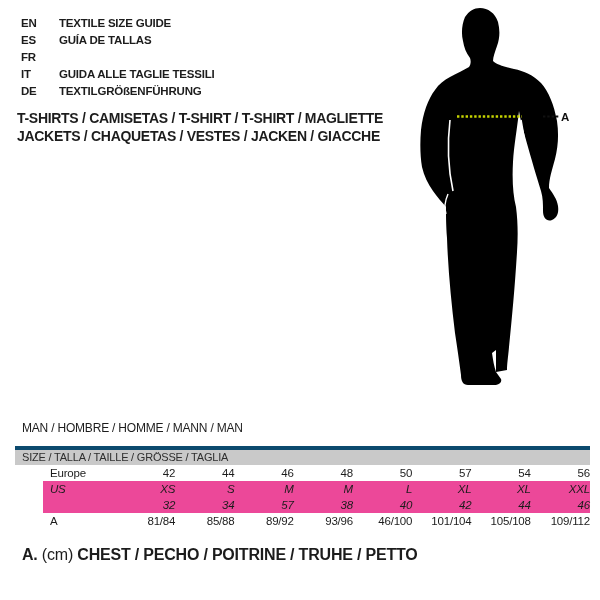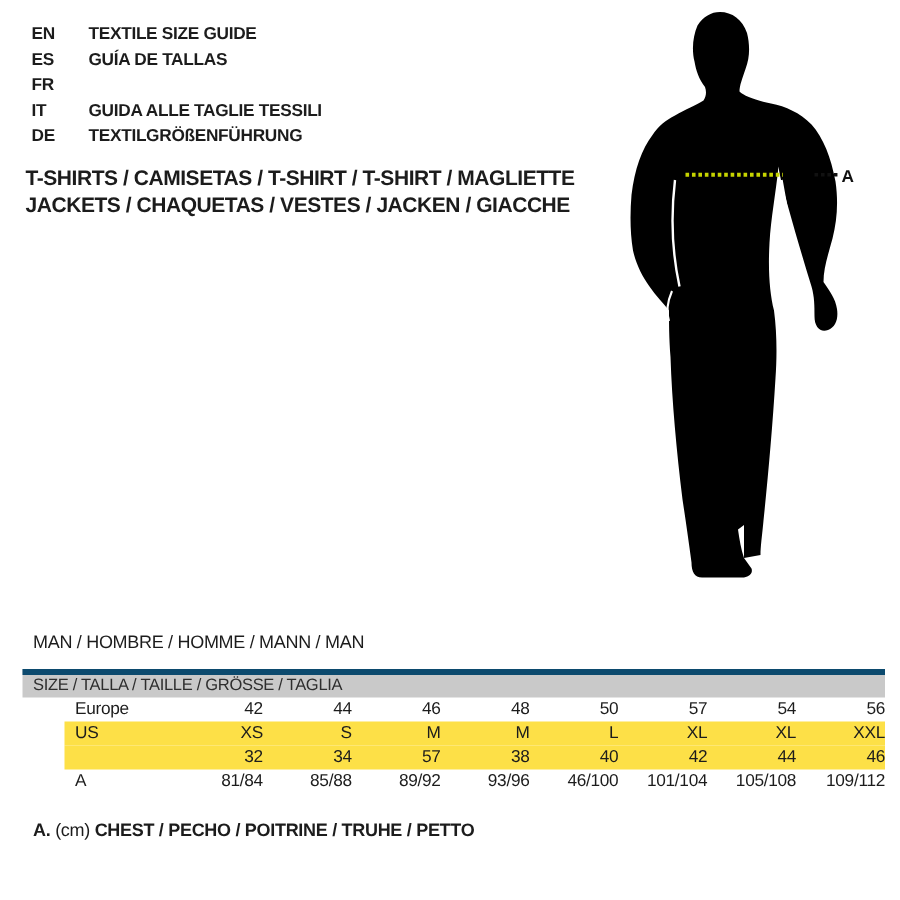--- a/index.html
+++ b/index.html
@@ -24,26 +24,26 @@
   
   .section-title{top:421px;left:22px;font-size:12px;font-weight:400;letter-spacing:-0.2px;}
 
   
   .size-table{top:446px;left:15px;width:575px;}
   .t-head{
     height:15px;line-height:15px;background:#c9c9c9;border-top:4px solid #0c4a6e;
     padding-left:7px;font-size:11px;color:#2e2e2e;letter-spacing:-0.2px;
   }
   .t-row{display:flex;height:16px;line-height:16px;font-size:11.5px;letter-spacing:-0.2px;margin-left:28px;}
-  .t-row.shade{background:#fde047;}
+  .t-row.shade{background:#ec4899;font-style:italic;}
   .t-label{width:66px;flex:0 0 66px;padding-left:7px;}
   .t-cell{flex:1;text-align:right;}
 
   
-  .footnote{top:546px;left:22px;font-size:12px;letter-spacing:-0.2px;}
+  .footnote{top:546px;left:22px;font-size:16px;letter-spacing:-0.2px;}
   .b{font-weight:700;}
 </style>
 </head>
 <body>
 
 <div class="abs lang-list">
   <div class="lang-row">
     <span class="lang-code">EN</span>
     <span class="lang-label">TEXTILE SIZE GUIDE</span>
   </div>

